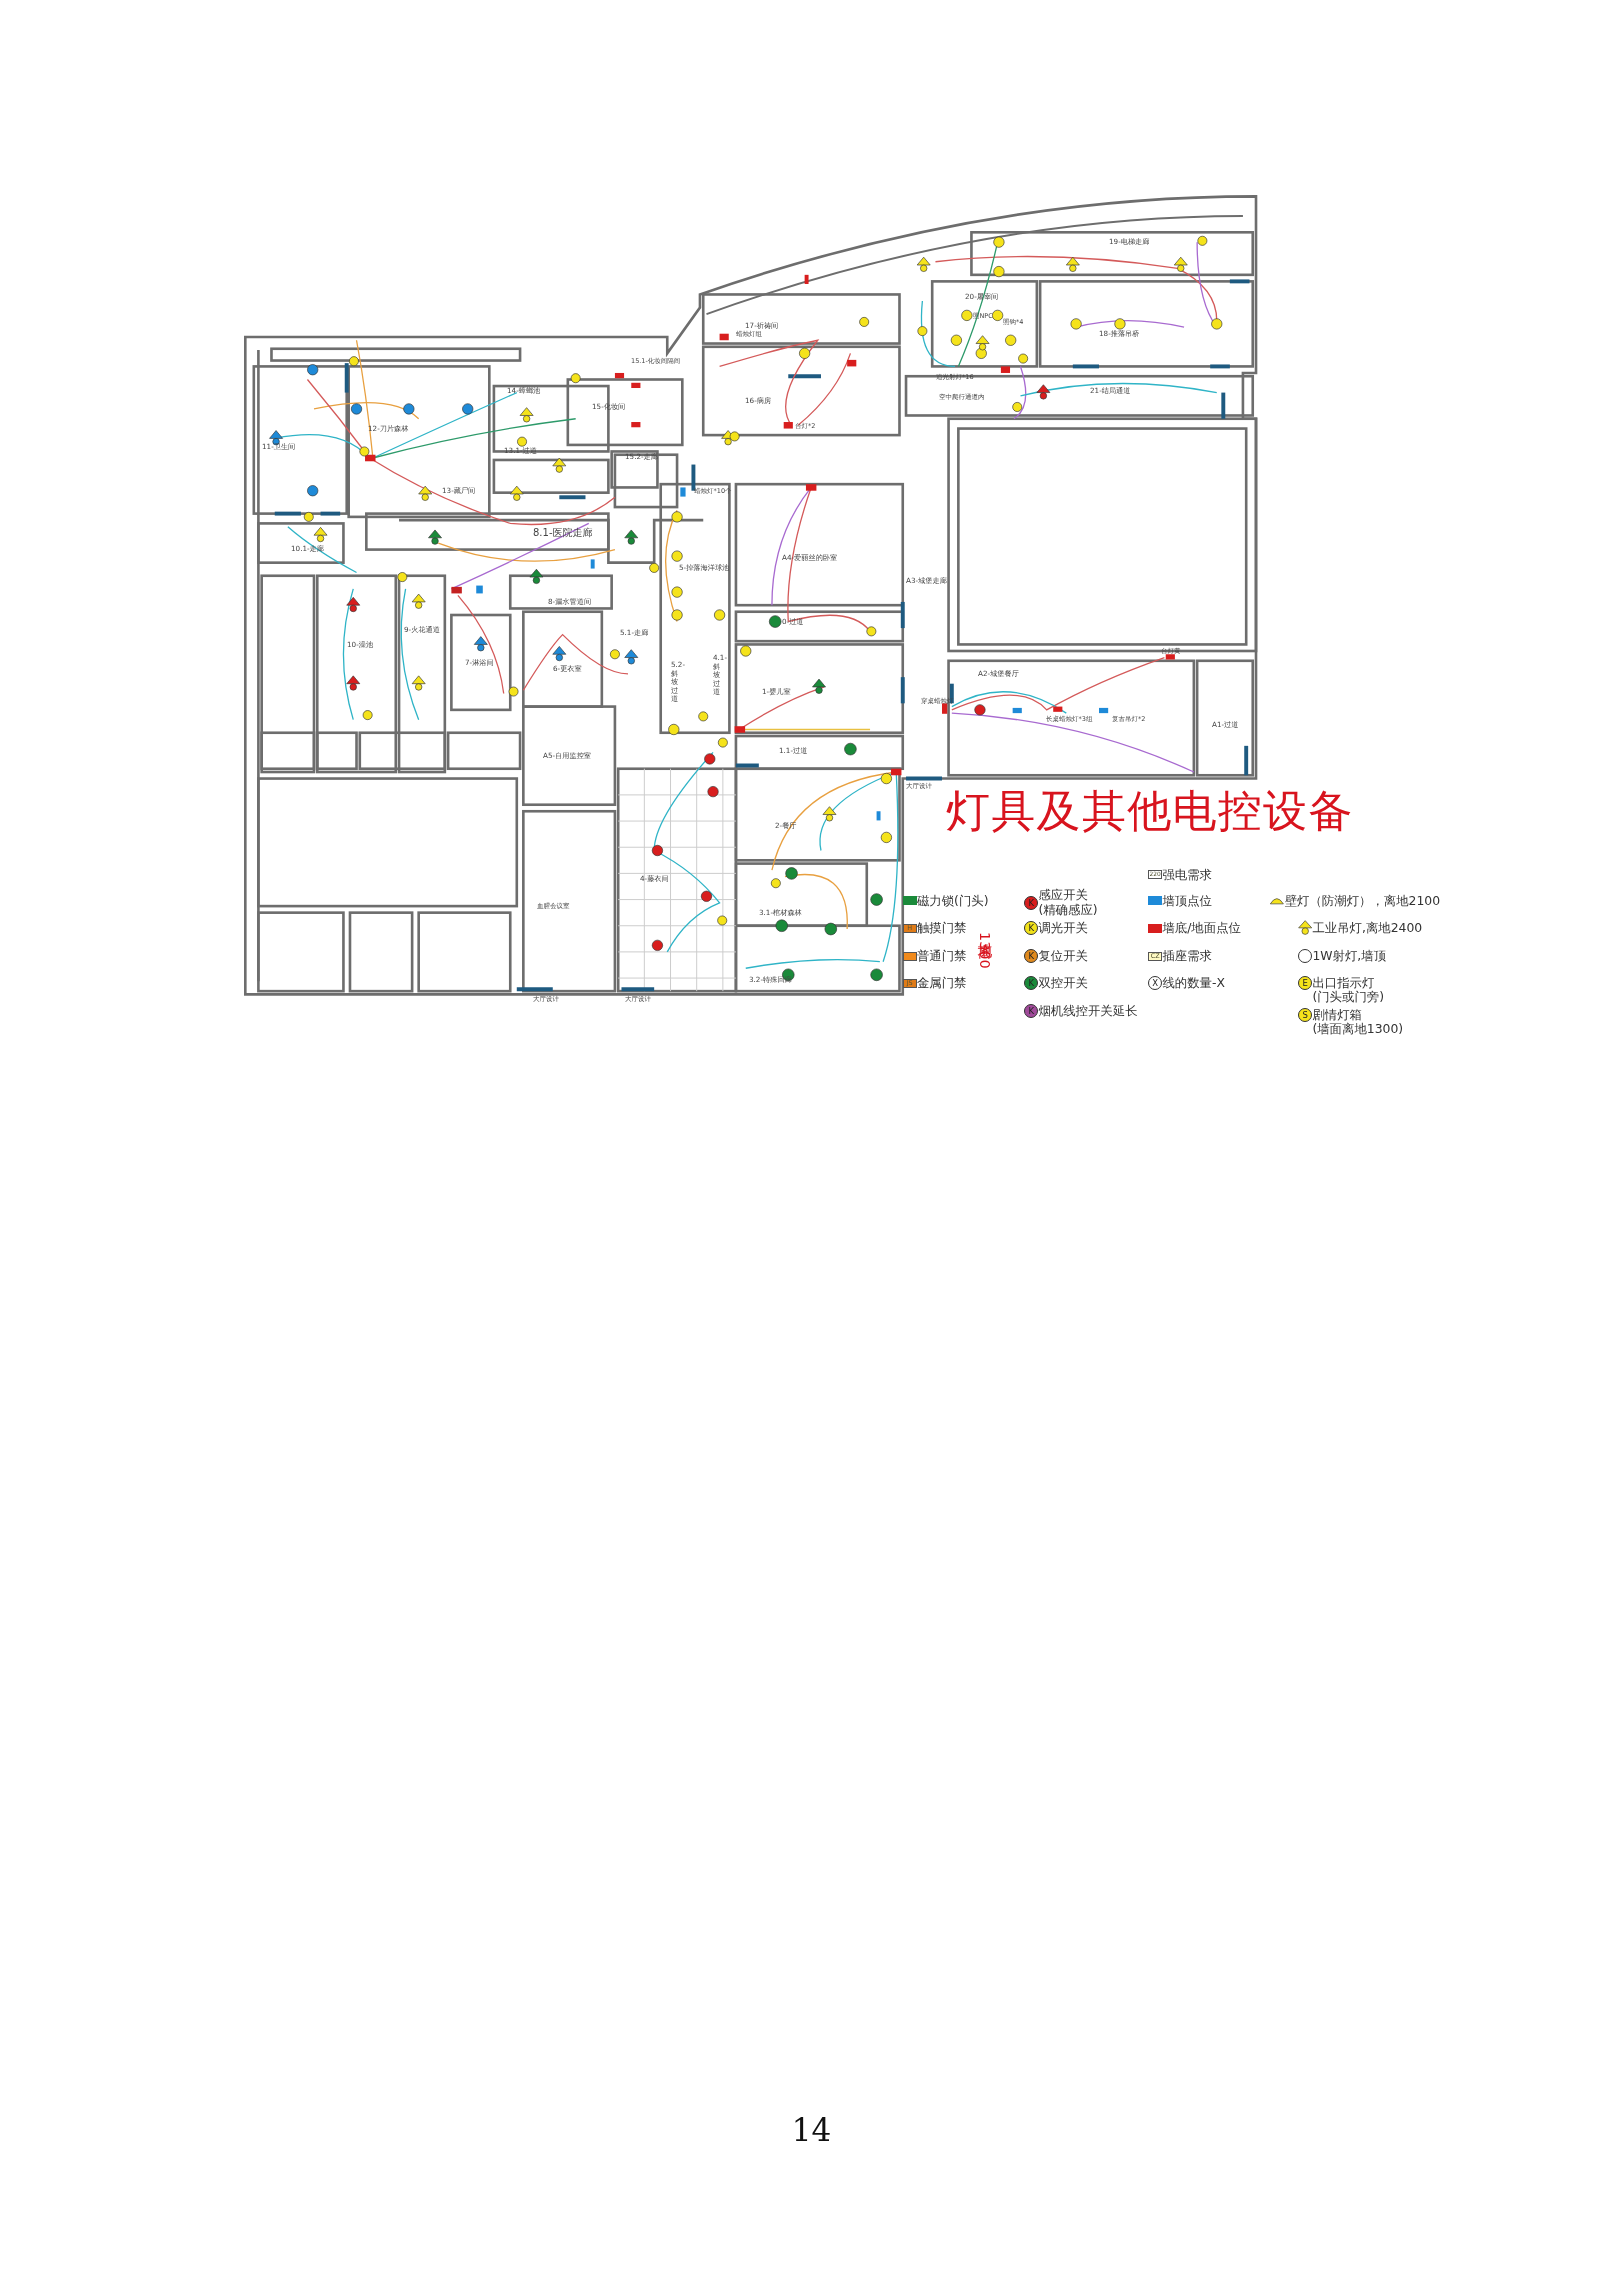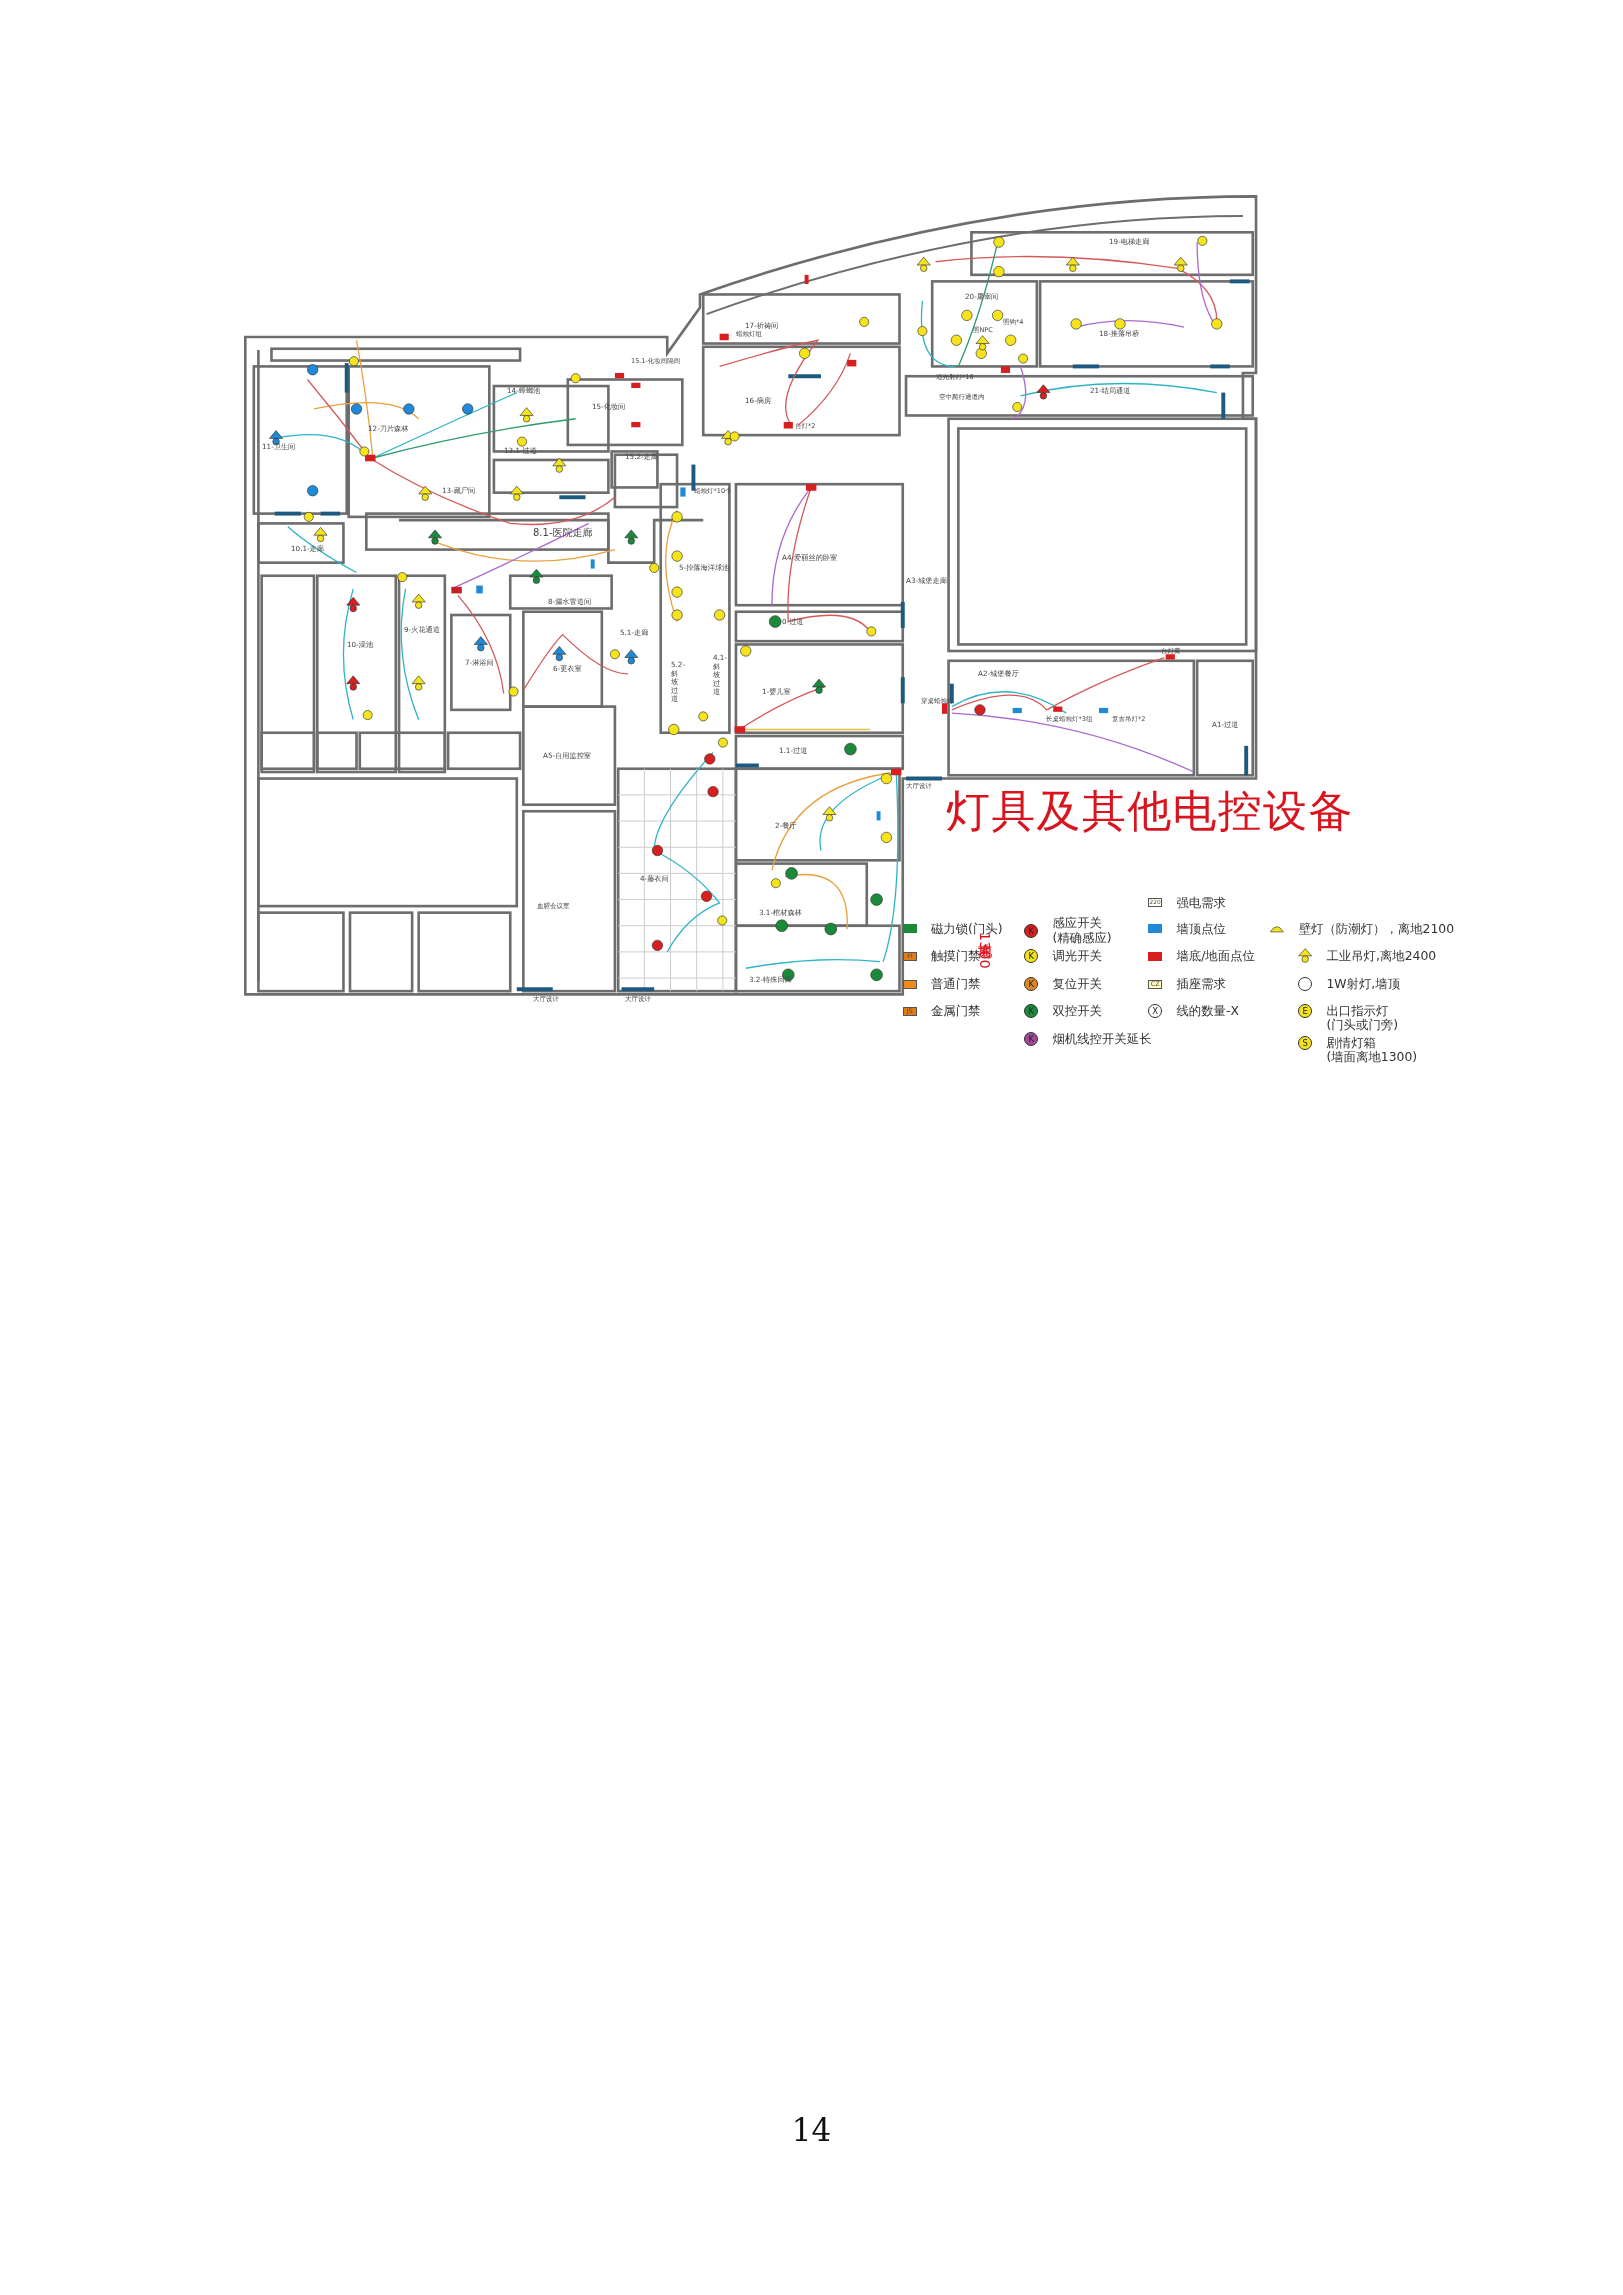--- a/index.html
+++ b/index.html
@@ -1,20 +1,20 @@
 <!DOCTYPE html>
 <html style="font-size:10.5px"><head>
 <meta charset="utf-8">
 <style>
   html,body{margin:0;padding:0;background:#ffffff;}
   body{width:1623px;height:2295px;position:relative;overflow:hidden;font-family:"DejaVu Sans",sans-serif;}
   #plan{position:absolute;left:0;top:0;width:1623px;height:2295px;}
   .title{position:absolute;left:946px;top:782px;font-size:44px;color:#d8141e;letter-spacing:1.3px;font-family:"DejaVu Sans",sans-serif;white-space:nowrap;}
   .legend{position:absolute;left:896px;top:874px;width:537px;height:190px;font-size:12.4px;color:#333;}
-  .lg-item{position:absolute;display:flex;align-items:center;gap:14px;white-space:nowrap;margin-top:28px;}
+  .lg-item{position:absolute;display:flex;align-items:center;gap:0;white-space:nowrap;}
   .lg-text{line-height:14.4px;}
   .sw{display:inline-block;width:14.4px;height:9.2px;border:0.7px solid #555;box-sizing:border-box;font-size:6.5px;line-height:7.9px;text-align:center;color:#553;}
   .circ{display:inline-flex;width:14.4px;height:14.4px;border-radius:50%;border:0.7px solid #333;box-sizing:border-box;align-items:center;justify-content:center;font-size:8.5px;color:#222;}
   .vlabel{position:absolute;left:975px;top:932px;writing-mode:vertical-rl;font-size:14.4px;color:#d8141e;}
   .page-num{position:absolute;left:0;width:1623px;top:2112px;text-align:center;font-size:31px;font-family:"DejaVu Serif",serif;color:#111;}
 </style>
 </head>
 <body>
 
 <svg id="plan" viewBox="0 0 2481 3508" xmlns="http://www.w3.org/2000/svg">
@@ -338,21 +338,21 @@
   <span style="position:absolute;left:782px;top:553px;font-size:7.2px;color:#444">A4-爱丽丝的卧室</span>
   <span style="position:absolute;left:543px;top:751px;font-size:7.2px;color:#444">A5-自用监控室</span>
   <span style="position:absolute;left:537px;top:902px;font-size:6.5px;color:#444">血腥会议室</span>
 
   <span style="position:absolute;left:533px;top:995px;font-size:6.5px;color:#444">大厅设计</span>
   <span style="position:absolute;left:625px;top:995px;font-size:6.5px;color:#444">大厅设计</span>
   <span style="position:absolute;left:906px;top:782px;font-size:6.5px;color:#444">大厅设计</span>
   <span style="position:absolute;left:694px;top:487px;font-size:6.5px;color:#444">蜡烛灯*10个</span>
   <span style="position:absolute;left:795px;top:422px;font-size:6.5px;color:#444">台灯*2</span>
   <span style="position:absolute;left:736px;top:330px;font-size:6.5px;color:#444">蜡烛灯组</span>
-  <span style="position:absolute;left:973px;top:326px;font-size:6.5px;color:#444">照NPC</span>
+  <span style="position:absolute;left:973px;top:312px;font-size:6.5px;color:#444">照NPC</span>
   <span style="position:absolute;left:1003px;top:318px;font-size:6.5px;color:#444">照钩*4</span>
   <span style="position:absolute;left:936px;top:373px;font-size:6.5px;color:#444">追光射灯*16</span>
   <span style="position:absolute;left:939px;top:393px;font-size:6.5px;color:#444">空中爬行通道内</span>
   <span style="position:absolute;left:921px;top:697px;font-size:6.5px;color:#444">穿桌蜡烛灯</span>
   <span style="position:absolute;left:1046px;top:715px;font-size:6.5px;color:#444">长桌蜡烛灯*3组</span>
   <span style="position:absolute;left:1112px;top:715px;font-size:6.5px;color:#444">复古吊灯*2</span>
   <span style="position:absolute;left:1161px;top:647px;font-size:6.5px;color:#444">台灯黄</span>
 </div>
 
 <div class="title">灯具及其他电控设备</div>

